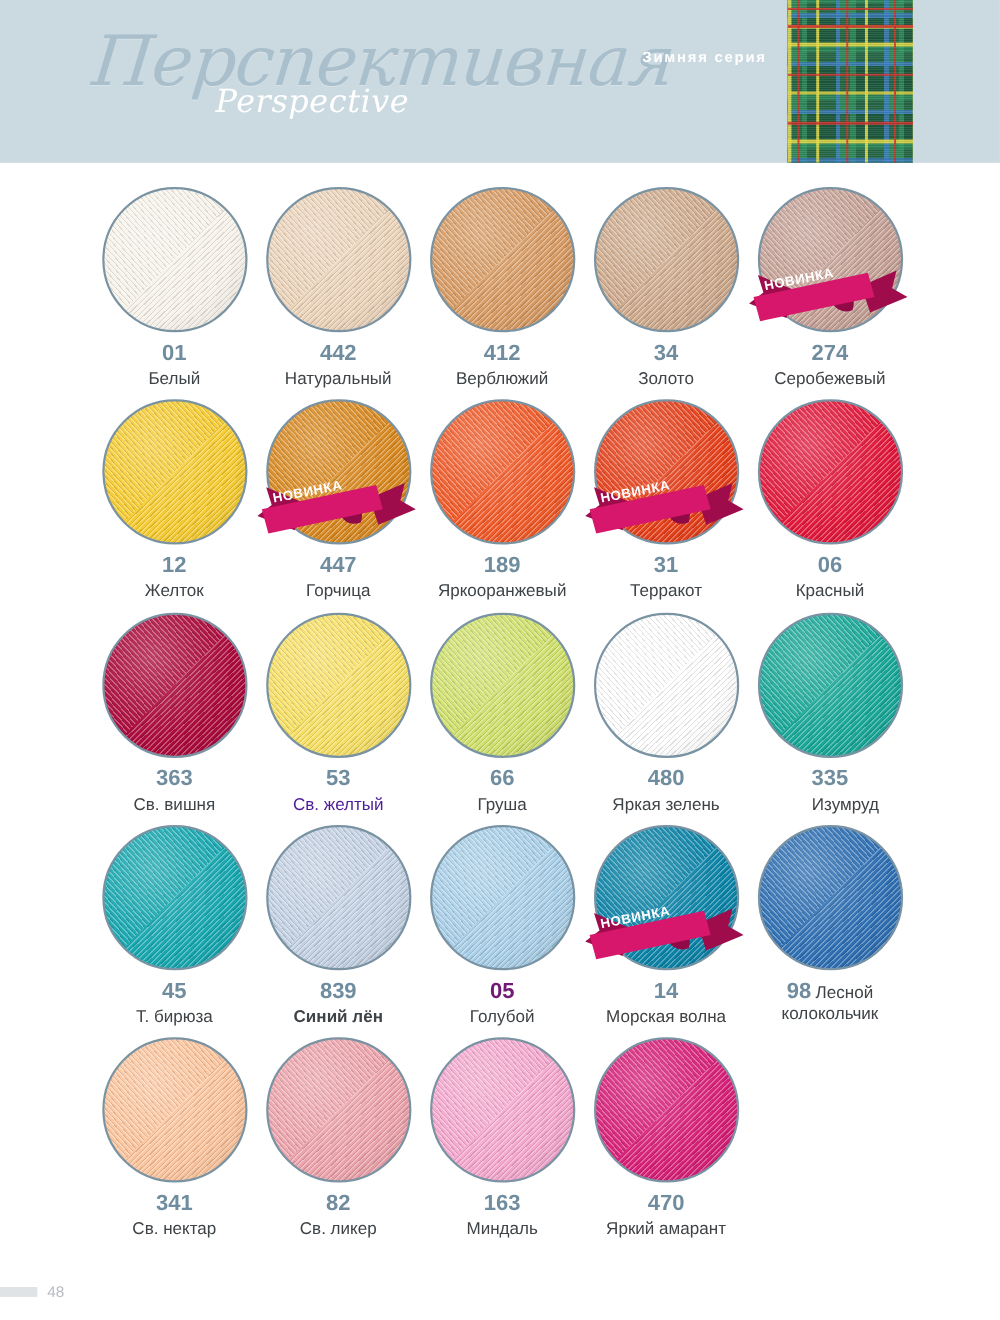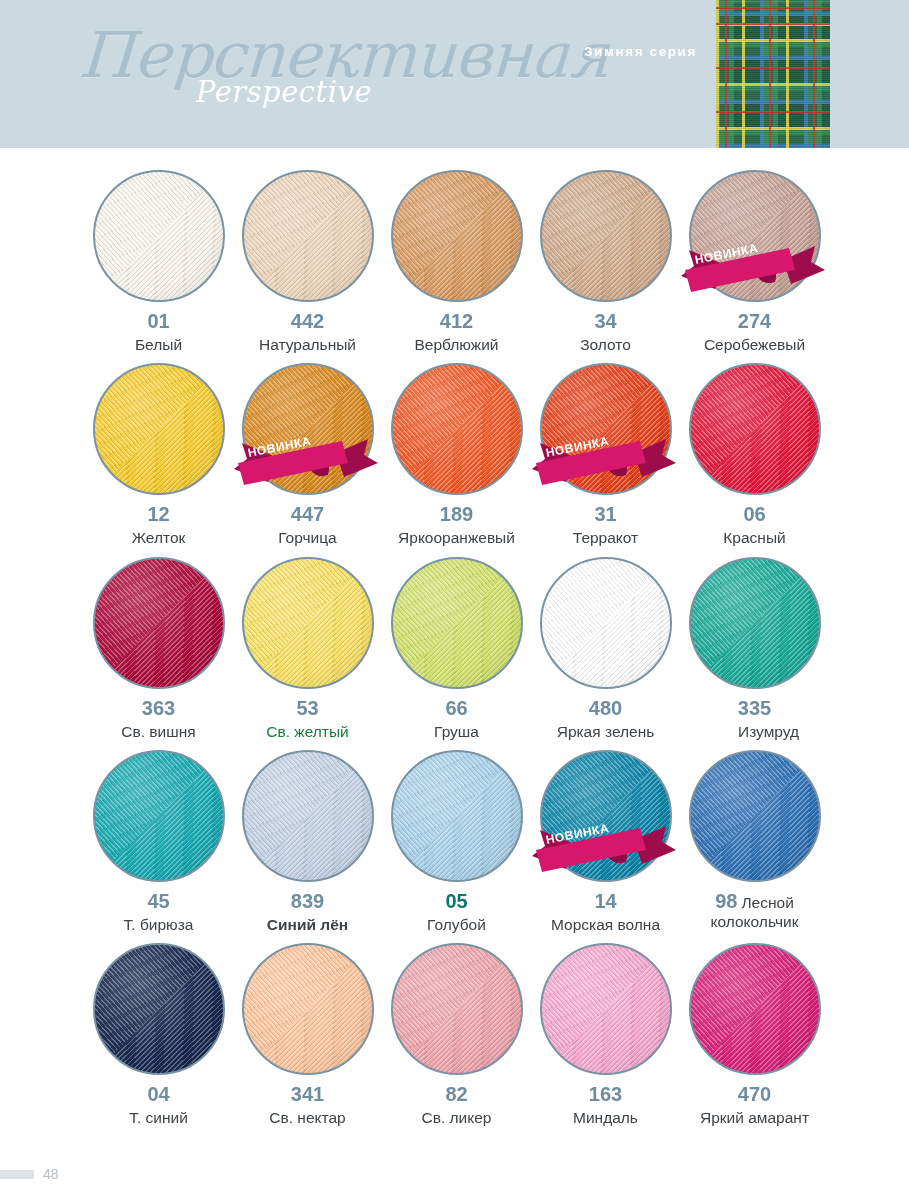--- a/index.html
+++ b/index.html
@@ -465,21 +465,21 @@
       </div>
       <div class="cell">
         <div class="swatch-wrap">
           <div class="swatch" style="background: rgb(247, 223, 98); border-color: rgb(122, 147, 163);">
             <div class="yarn-a"></div>
             <div class="yarn-b"></div>
             <div class="sheen"></div>
           </div>
         </div>
         <div class="code" style="color: rgb(111, 141, 158);">53</div>
-        <div class="name" style="color: #15803d;">Св. желтый</div>
+        <div class="name" style="color: #4c1d95;">Св. желтый</div>
       </div>
       <div class="cell">
         <div class="swatch-wrap">
           <div class="swatch" style="background: rgb(207, 224, 106); border-color: rgb(122, 147, 163);">
             <div class="yarn-a"></div>
             <div class="yarn-b"></div>
             <div class="sheen"></div>
           </div>
         </div>
         <div class="code" style="color: rgb(111, 141, 158); text-align: center;">66</div>
@@ -532,21 +532,21 @@
         <div class="name" style="color: rgb(62, 67, 71); font-weight: bold;">Синий лён</div>
       </div>
       <div class="cell">
         <div class="swatch-wrap">
           <div class="swatch" style="background: rgb(168, 207, 232); border-color: rgb(122, 147, 163);">
             <div class="yarn-a"></div>
             <div class="yarn-b"></div>
             <div class="sheen"></div>
           </div>
         </div>
-        <div class="code" style="color: #0f766e;">05</div>
+        <div class="code" style="color: #701a75;">05</div>
         <div class="name" style="color: rgb(62, 67, 71);">Голубой</div>
       </div>
       <div class="cell">
         <div class="swatch-wrap">
           <div class="swatch" style="background: rgb(11, 132, 168); border-color: rgb(122, 147, 163);">
             <div class="yarn-a"></div>
             <div class="yarn-b"></div>
             <div class="sheen"></div>
           </div>
           <div class="ribbon">
@@ -569,31 +569,20 @@
             <div class="yarn-b"></div>
             <div class="sheen"></div>
           </div>
         </div>
         <div class="label-block"><span class="code" style="color: rgb(111, 141, 158);">98</span><span class="name" style="color: rgb(62, 67, 71);">Лесной колокольчик</span></div>
       </div>
     </div>
     <div class="row">
       <div class="cell">
         <div class="swatch-wrap">
-          <div class="swatch" style="background: rgb(23, 41, 78); border-color: rgb(122, 147, 163);">
-            <div class="yarn-a"></div>
-            <div class="yarn-b"></div>
-            <div class="sheen"></div>
-          </div>
-        </div>
-        <div class="code" style="color: rgb(111, 141, 158);">04</div>
-        <div class="name" style="color: rgb(62, 67, 71);">Т. синий</div>
-      </div>
-      <div class="cell">
-        <div class="swatch-wrap">
           <div class="swatch" style="background: rgb(252, 196, 156); border-color: rgb(122, 147, 163);">
             <div class="yarn-a"></div>
             <div class="yarn-b"></div>
             <div class="sheen"></div>
           </div>
         </div>
         <div class="code" style="color: rgb(111, 141, 158);">341</div>
         <div class="name" style="color: rgb(62, 67, 71);">Св. нектар</div>
       </div>
       <div class="cell">

